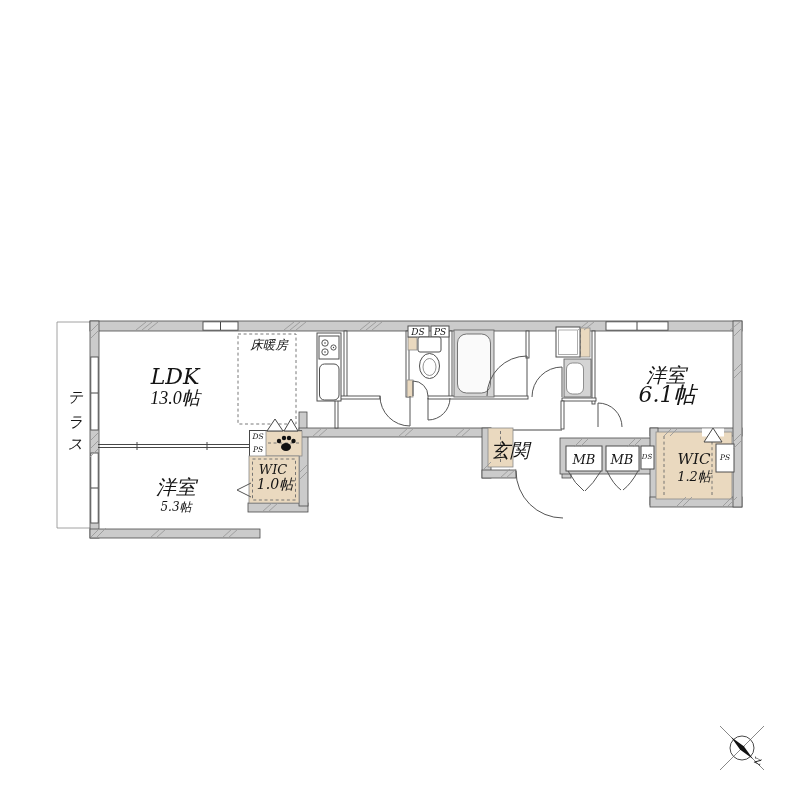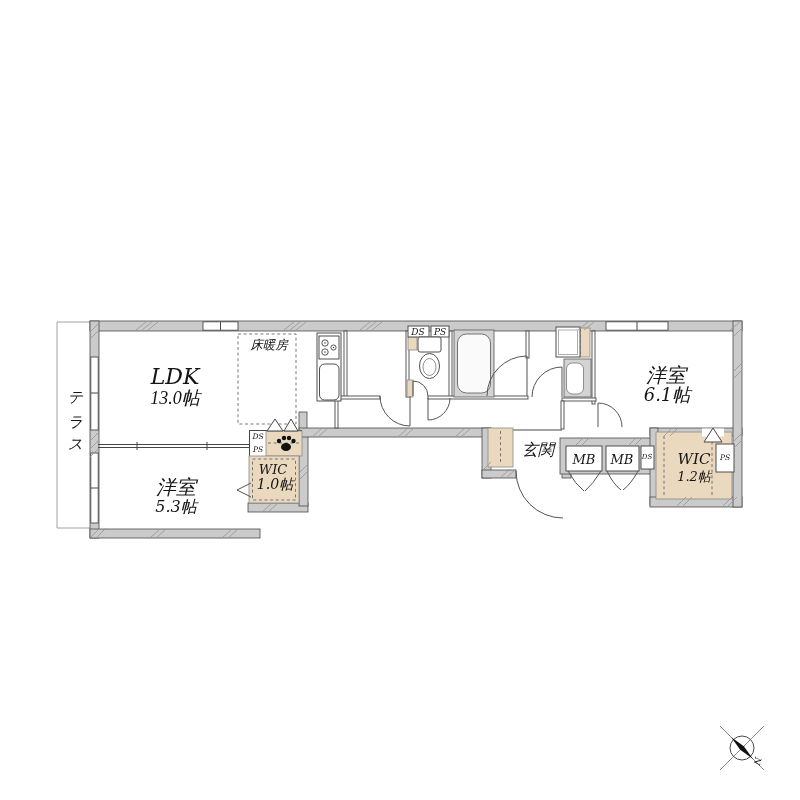--- a/index.html
+++ b/index.html
@@ -201,34 +201,34 @@
 </svg>
 
 <div class="lbl vert" style="left:75px;top:417px;font-size:15px;">テラス</div>
 
 <div class="lbl" style="left:175px;top:377px;font-size:22px;">LDK</div>
 <div class="lbl" style="left:175px;top:398px;font-size:18px;font-family:Liberation Serif, serif;">13.0帖</div>
 
 <div class="lbl" style="left:269px;top:345px;font-size:12.5px;text-align:right;">床暖房</div>
 
 <div class="lbl" style="left:176px;top:487px;font-size:20px;">洋室</div>
-<div class="lbl" style="left:176px;top:507px;font-size:16px;">5.3帖</div>
+<div class="lbl" style="left:176px;top:507px;font-size:12px;">5.3帖</div>
 
 <div class="lbl" style="left:666px;top:375px;font-size:20px;">洋室</div>
-<div class="lbl" style="left:667px;top:395px;font-size:18px;">6.1帖</div>
+<div class="lbl" style="left:667px;top:395px;font-size:22px;">6.1帖</div>
 
 <div class="lbl" style="left:273px;top:469px;font-size:13px;">WIC</div>
 <div class="lbl" style="left:275px;top:484px;font-size:14px;">1.0帖</div>
 <div class="lbl" style="left:258px;top:437px;font-size:7.5px;">DS</div>
 <div class="lbl" style="left:258px;top:450px;font-size:7.5px;">PS</div>
 
 <div class="lbl" style="left:418px;top:332px;font-size:9px;">DS</div>
 <div class="lbl" style="left:440px;top:332px;font-size:9px;">PS</div>
 
-<div class="lbl" style="left:538px;top:450px;font-size:16px;">玄関</div>
+<div class="lbl" style="left:510px;top:450px;font-size:19px;">玄関</div>
 
 <div class="lbl" style="left:584px;top:459px;font-size:13px;">MB</div>
 <div class="lbl" style="left:622px;top:459px;font-size:13px;">MB</div>
 <div class="lbl" style="left:647px;top:457px;font-size:7px;">DS</div>
 
 <div class="lbl" style="left:694px;top:459px;font-size:15px;">WIC</div>
 <div class="lbl" style="left:694px;top:476px;font-size:13px;text-align:center;">1.2帖</div>
 <div class="lbl" style="left:725px;top:458px;font-size:7.5px;">PS</div>
 
 <div class="lbl" style="left:757px;top:761px;font-size:9px;transform:translate(-50%,-50%) rotate(105deg);">N</div>

